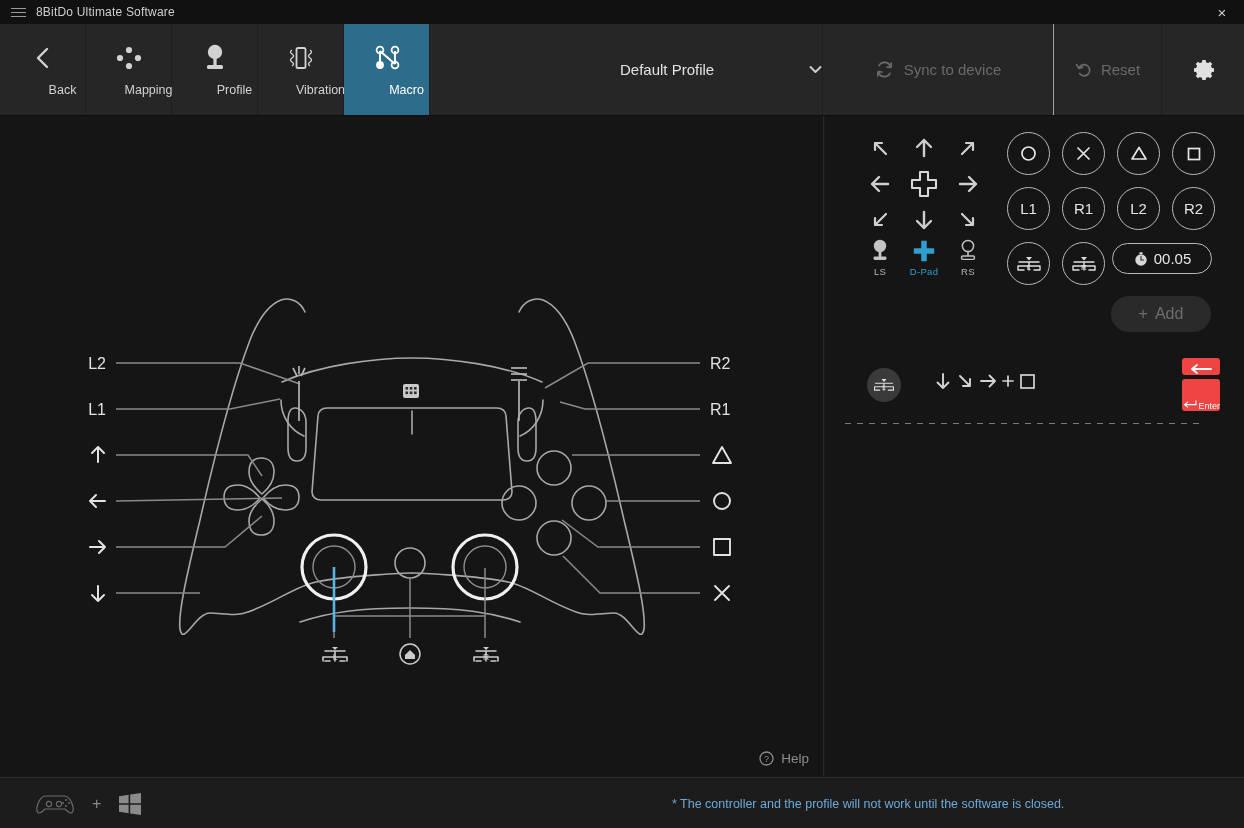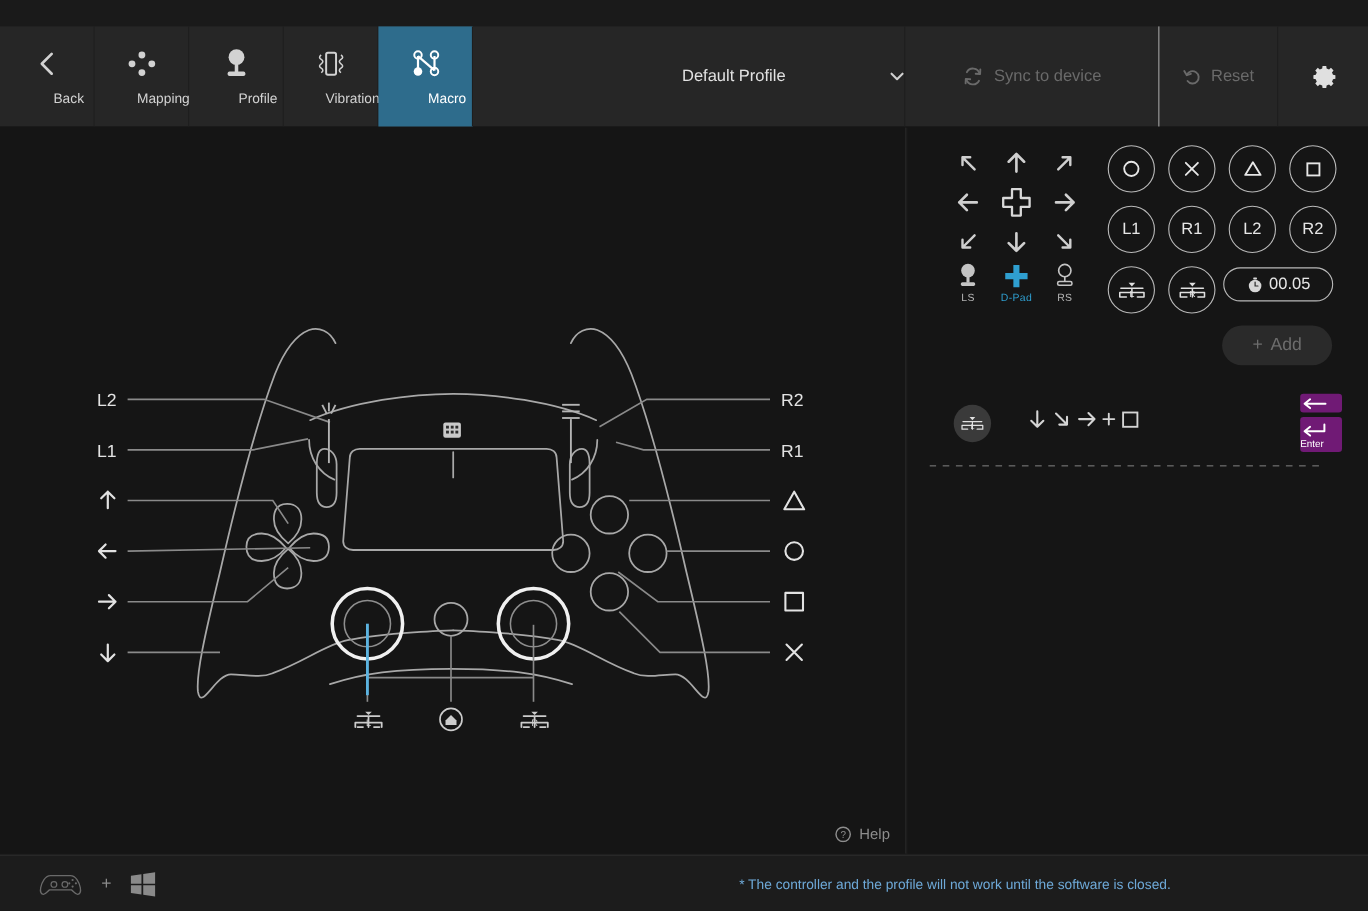--- a/index.html
+++ b/index.html
@@ -125,22 +125,22 @@
     position: absolute; left: 22px; top: 10px;
     width: 34px; height: 34px; border-radius: 50%; background: #3a3a3a;
     display: flex; align-items: center; justify-content: center; cursor: pointer;
   }
   .seq-icons {
     position: absolute; left: 88px; top: 12px;
     display: flex; align-items: center; gap: 2px; color: #d0d0d0;
   }
   .kbd-col { position: absolute; right: 4px; top: 0; display: flex; flex-direction: column; gap: 4px; }
   .kbd {
-    width: 38px; background: #701a75; border-radius: 3px;
-    display: flex; flex-direction: column; align-items: flex-start; justify-content: center;
+    width: 38px; background: #ef4444; border-radius: 3px;
+    display: flex; flex-direction: row; align-items: flex-end; justify-content: center;
     color: #ffffff; cursor: pointer;
   }
   .kbd.back { height: 17px; }
   .kbd.enter { height: 32px; gap: 0px; padding-top: 2px; }
   .kbd.enter .etxt { font-size: 9px; line-height: 10px; color: #ffffff; }
   .seq-divider {
     position: absolute; left: 20px; top: 307px; width: 359px; height: 1px;
     background-image: linear-gradient(to right, #787878 0 6px, transparent 6px 12px);
     background-size: 12px 1px; background-repeat: repeat-x;
   }
@@ -157,20 +157,29 @@
     display: flex; align-items: center; font-size: 12.5px; color: #6ea9d8;
   }
 
   svg { display: block; }
 </style>
 </head>
 <body>
 
 <div class="app">
 
+  <div class="titlebar">
+    <div class="tb-hamburger">
+      <i></i>
+        <i></i>
+        <i></i>
+    </div>
+    <div class="tb-title">8BitDo Ultimate Software</div>
+    <div class="tb-close">×</div>
+  </div>
 
   <div class="toolbar">
 
     <div class="tool">
       <div class="ic">
         <svg width="20" height="26" viewBox="0 0 20 26">
             <path d="M14 4 L5 13 L14 22" fill="none" stroke="#d2d2d2" stroke-width="2.4" stroke-linecap="round" stroke-linejoin="round"></path>
           </svg>
       </div>
       <div class="lbl">Back</div>

